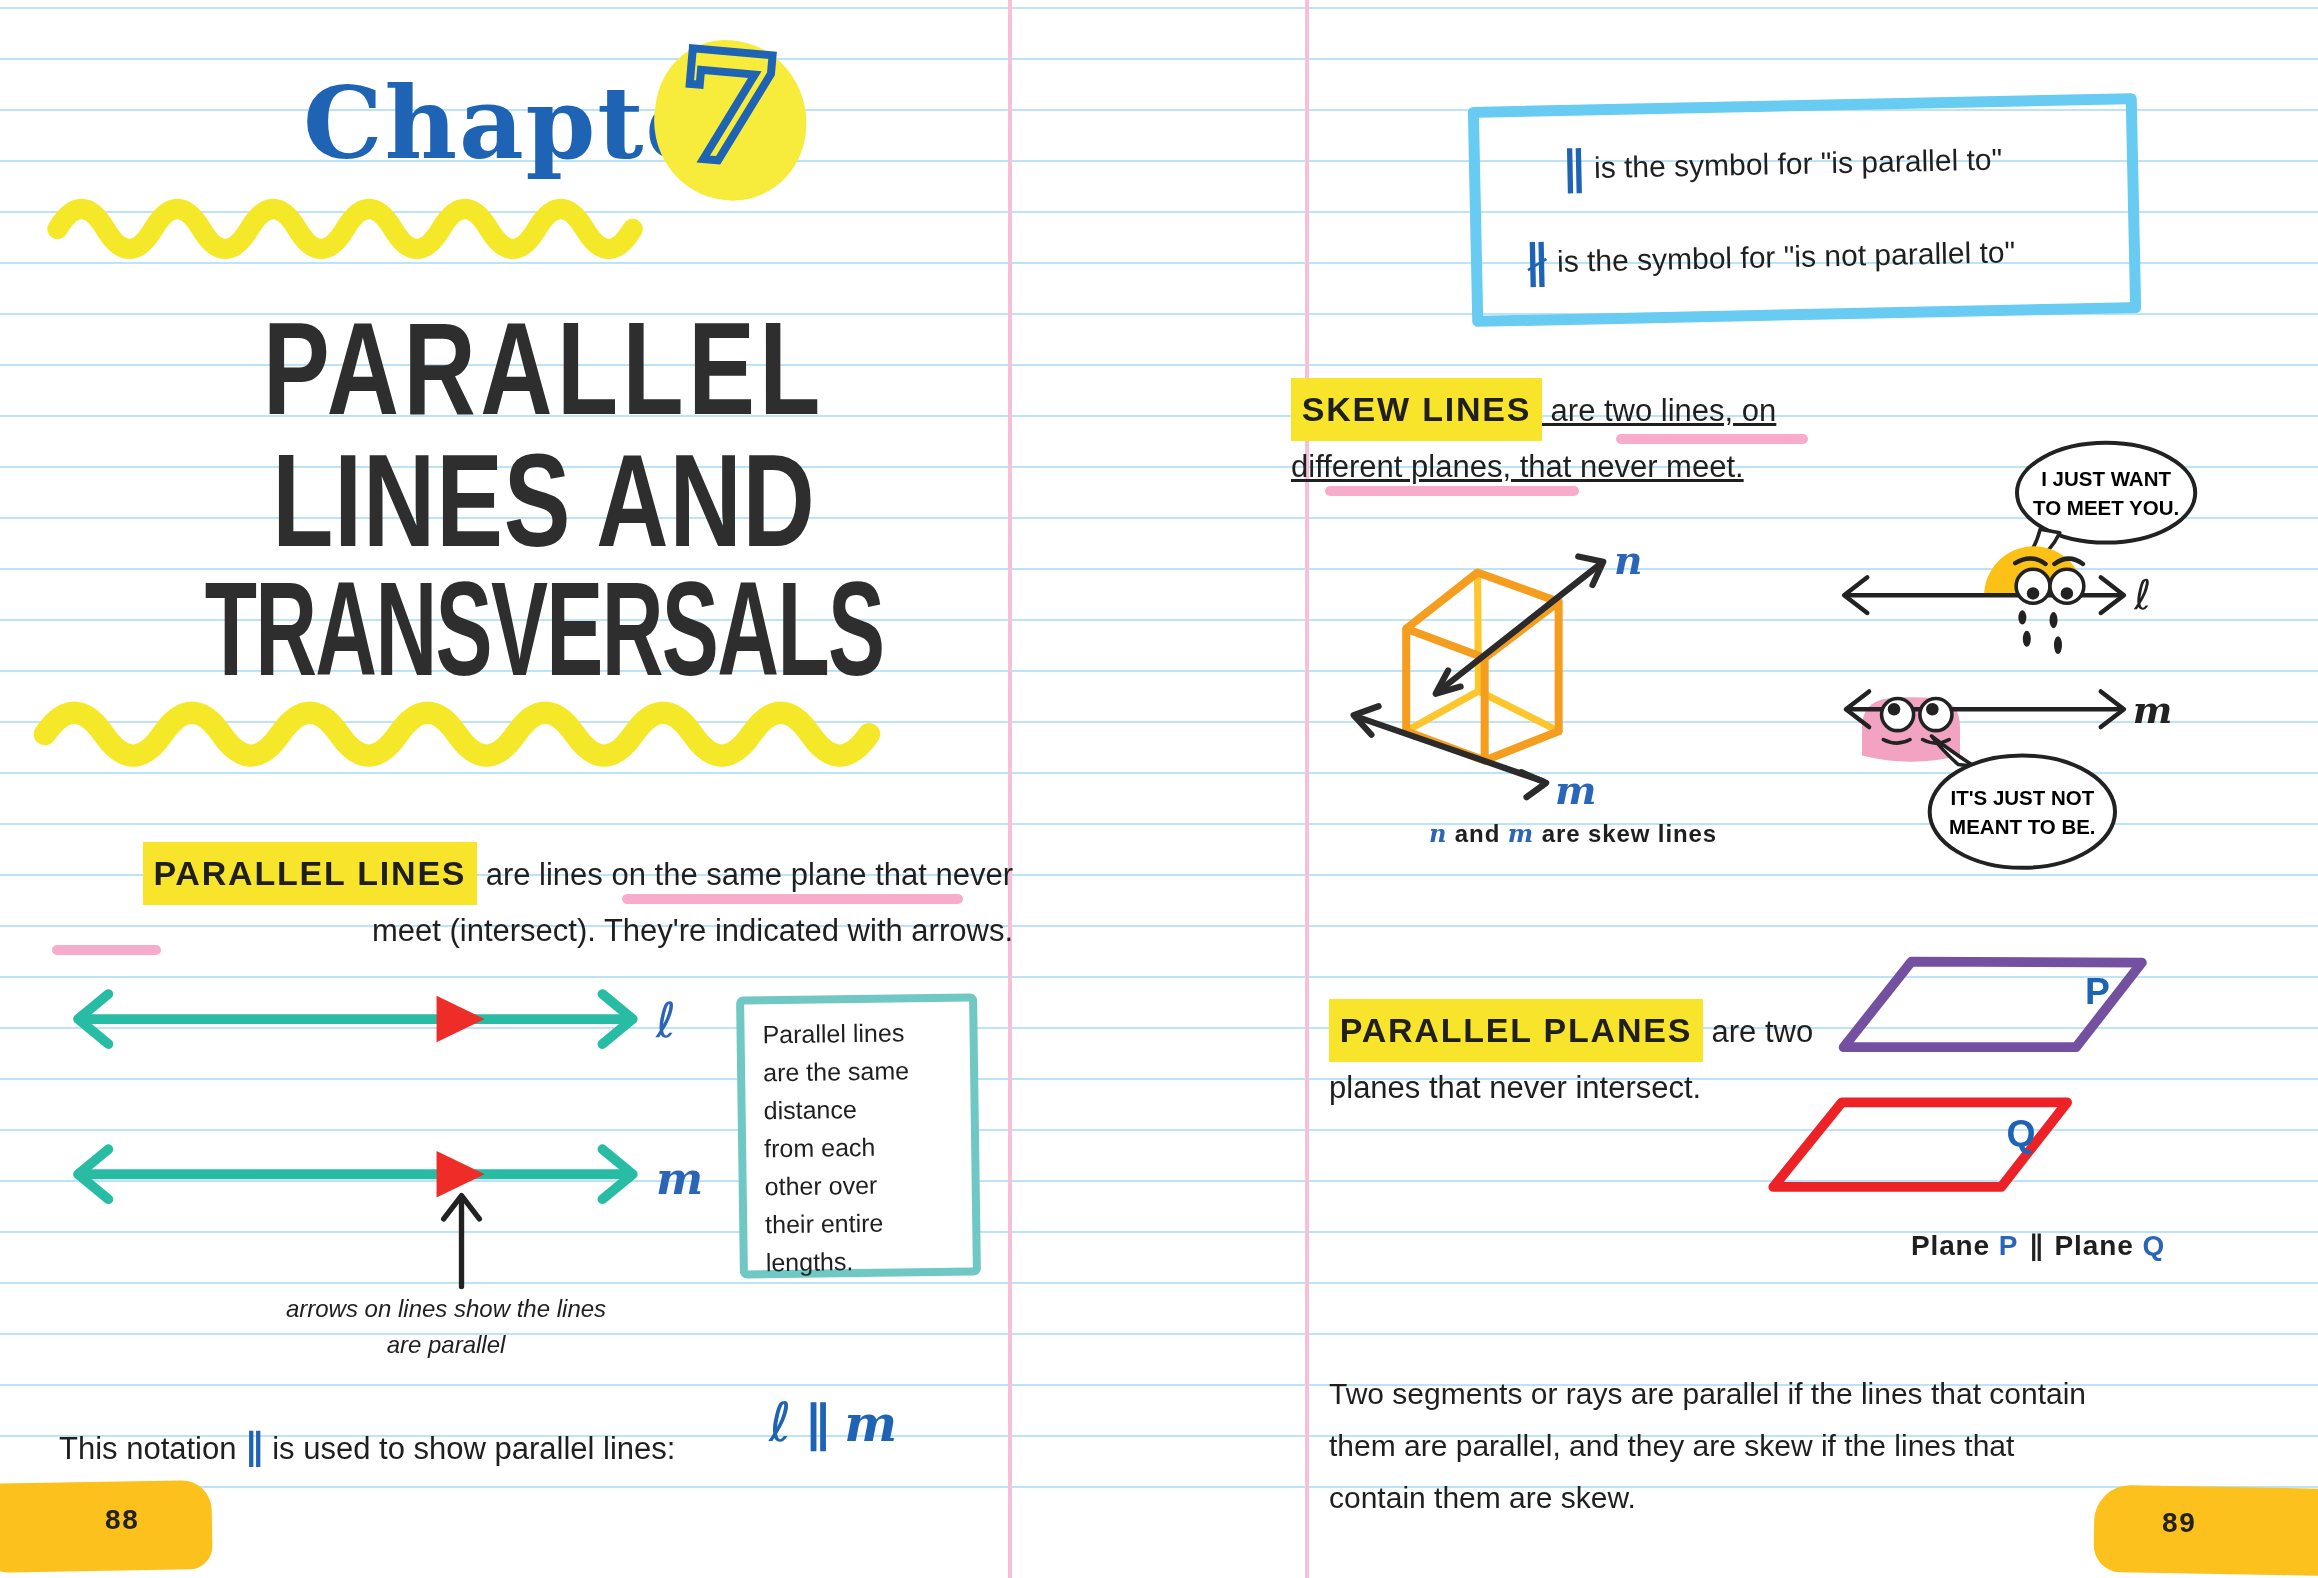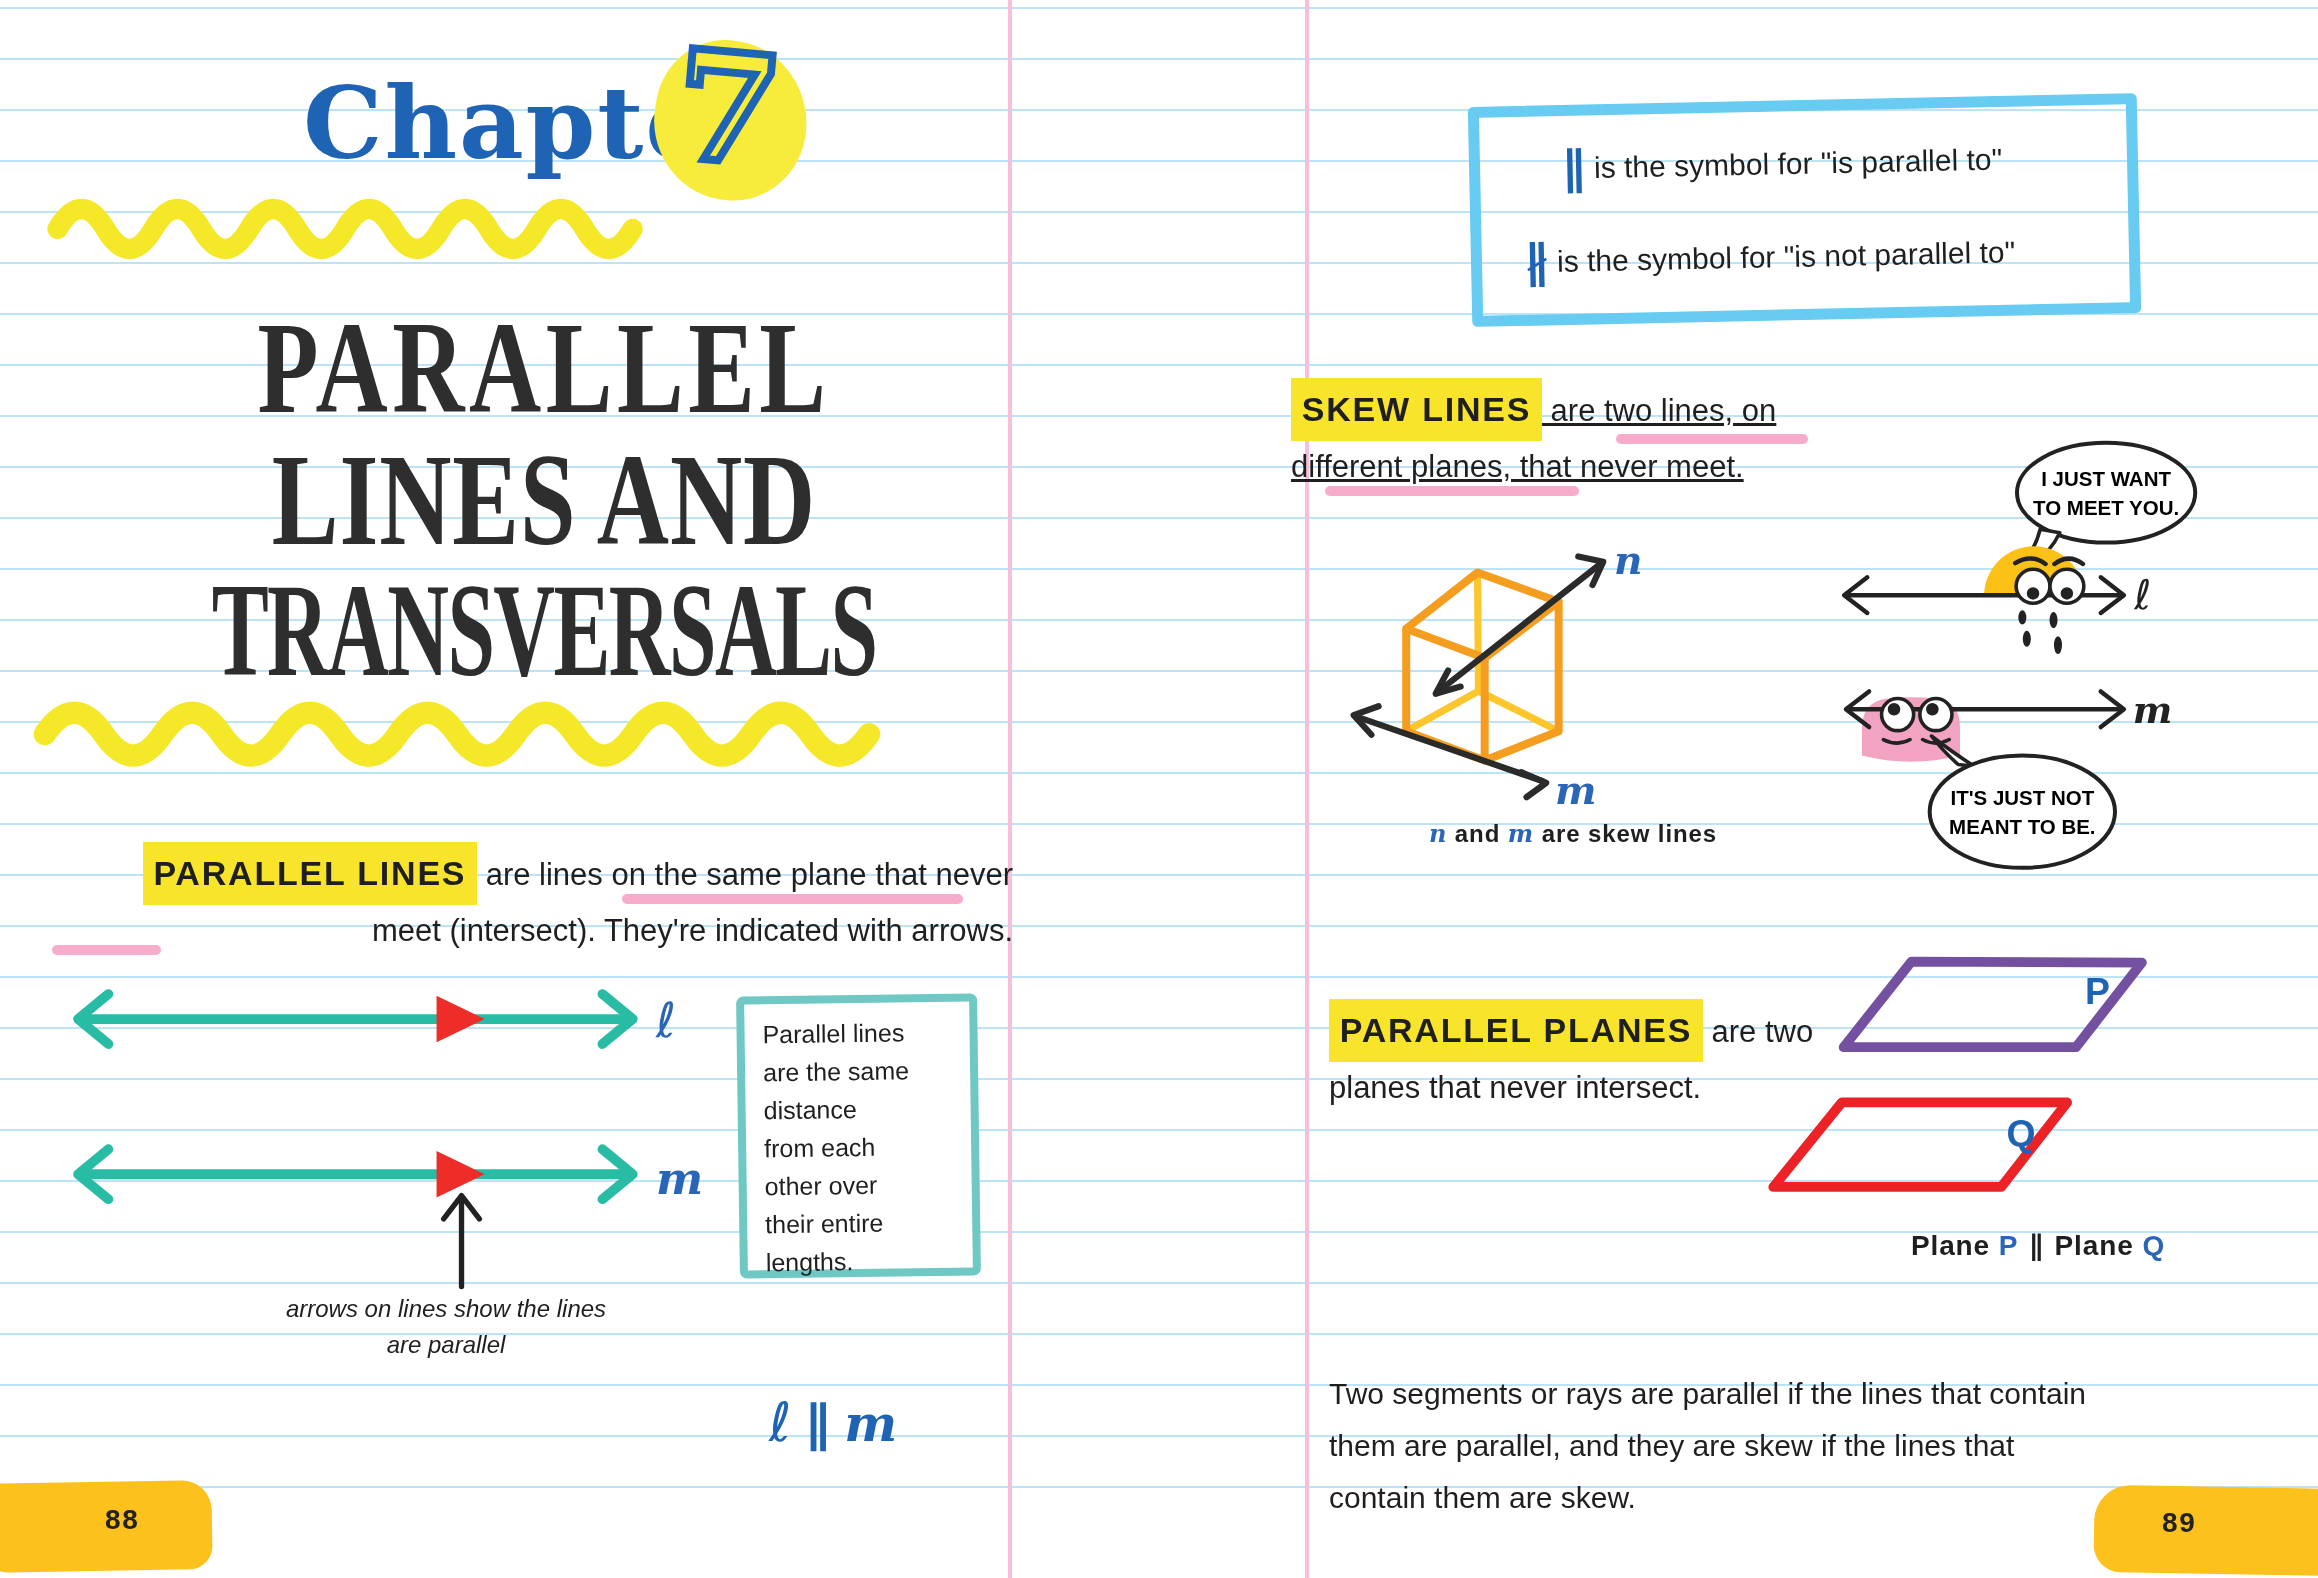--- a/index.html
+++ b/index.html
@@ -8,21 +8,21 @@
     font-family:"Liberation Sans",sans-serif;color:#1f1f1f;
     background-image:repeating-linear-gradient(to bottom,#ffffff 0px,#ffffff 49px,#bce4f6 49px,#bce4f6 51px);
     background-position:0 -42px;
   }
   .abs{position:absolute;}
   .margin-line{position:absolute;top:0;bottom:0;width:3.6px;background:#f7bfd9;}
   
   .chapter-word{left:303px;top:64px;font-family:"DejaVu Serif",serif;font-weight:bold;font-size:100px;color:#1e63b4;letter-spacing:1.8px;}
   .seven-glow{left:654px;top:41px;width:153px;height:159px;background:#f7ec3b;border-radius:46% 54% 48% 52%;transform:rotate(10deg);}
   .chapter-number{left:676px;top:19.6px;font-family:"DejaVu Serif",serif;font-weight:bold;font-size:150px;color:#f7ec3b;-webkit-text-stroke:8px #1e63b4;transform:rotate(5deg);}
-  .big-title{left:125px;top:293px;width:838px;text-align:center;font-family:Liberation Serif, serif;font-weight:bold;color:#2e2e2e;}
+  .big-title{left:125px;top:293px;width:838px;text-align:center;font-family:Liberation Sans, sans-serif;font-weight:bold;color:#2e2e2e;}
   .title-l1{font-size:100px;letter-spacing:4.5px;transform:scaleY(1.31);transform-origin:top center;height:132px;}
   .title-l2{font-size:100px;letter-spacing:0.9px;transform:scaleY(1.31);transform-origin:top center;height:128px;}
   .title-l3{font-size:92px;letter-spacing:-1.8px;transform:scale(0.93,1.45);transform-origin:top center;}
   .kw{display:inline-block;background:#f9e42c;font-weight:bold;font-size:34px;letter-spacing:1.8px;padding:4.5px 10.7px 6.2px 10.7px;}
   .body-text{font-size:31px;line-height:52px;}
   .underline-pink{position:absolute;height:9.8px;background:#f8accc;border-radius:5.4px;}
   .note-box{left:738px;top:995px;width:207px;height:255px;border:8px solid #6fc8c4;border-radius:7.1px;transform:rotate(-0.8deg);padding:10.7px 0 0 18px;font-size:25px;line-height:38px;background:#fff;}
   .caption{font-size:24px;line-height:36px;text-align:center;}
   .notation-row{left:59px;top:1425px;font-size:31px;}
   .sym-blue{color:#1e63b4;font-family:"DejaVu Sans",sans-serif;font-weight:bold;}
@@ -97,20 +97,23 @@
   <div class="abs note-box">
     <div>Parallel lines</div>
     <div>are the same</div>
     <div>distance</div>
     <div>from each</div>
     <div>other over</div>
     <div>their entire</div>
     <div>lengths.</div>
   </div>
 
+  <div class="abs notation-row">
+    <span>This notation </span><span class="sym-blue" style="font-size:37px;">∥</span><span> is used to show parallel lines:</span>
+  </div>
   <div class="abs notation-example">
     <span style="font-family:'DejaVu Sans',sans-serif;font-weight:normal;font-size:54px;">ℓ</span>
     <span style="font-family:'DejaVu Sans',sans-serif;">∥</span>
     <span class="hand-label">m</span>
   </div>
 
   <div class="abs swatch" style="left:-27px;top:1482px;width:239px;height:89px;border-radius:16px 30px 23px 36px;transform:rotate(-1deg);"></div>
   <div class="abs page-num" style="left:105px;top:1504px;">88</div>
 
   <div class="abs symbol-box">

